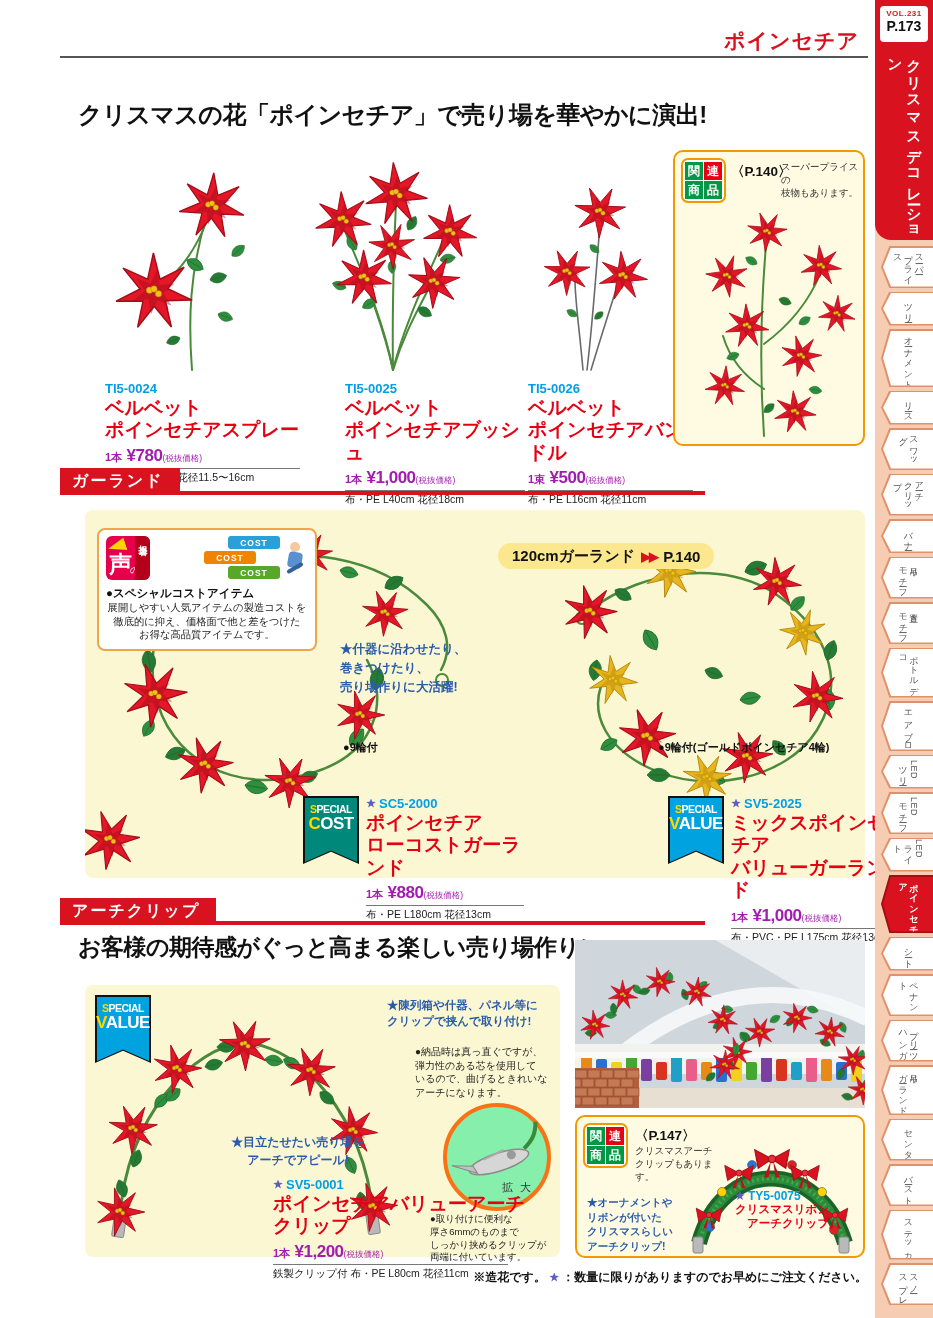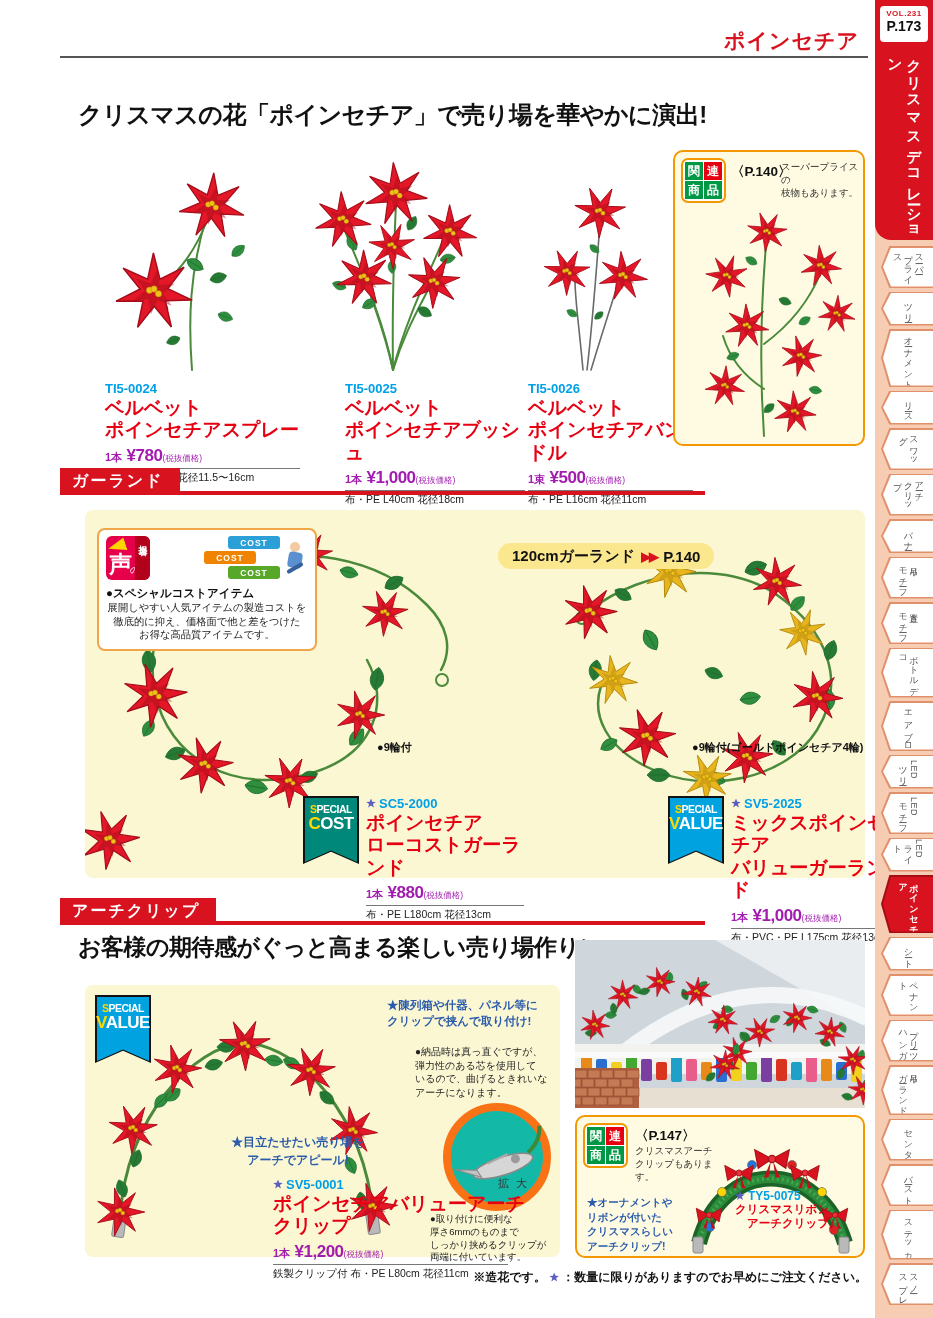--- a/index.html
+++ b/index.html
@@ -69,36 +69,36 @@
   .cost-chip.c3{background:#57a829;right:28px;top:30px;}
   .runner{position:absolute;right:2px;top:6px;width:22px;height:34px;}
   .runner .rhead{position:absolute;left:6px;top:0;width:10px;height:10px;border-radius:50%;background:#f2c9a0;}
   .runner .rbody{position:absolute;left:4px;top:10px;width:14px;height:16px;border-radius:4px;background:#5a8fd0;transform:rotate(10deg);}
   .runner .rleg{position:absolute;left:2px;top:24px;width:18px;height:4px;border-radius:2px;background:#35609c;transform:rotate(-30deg);}
   .voice-title{font-size:11.5px;font-weight:bold;margin-top:4px;color:#111;}
   .voice-body{font-size:10.3px;color:#222;line-height:1.32;text-align:center;}
   .pill{position:absolute;background:#fbe88e;border-radius:14px;height:26px;display:flex;align-items:center;padding:0 14px;font-size:15px;font-weight:bold;color:#111;gap:4px;}
   .pill .arrow{color:var(--red);letter-spacing:-2px;font-size:13px;margin:0 2px;}
   .star-note{position:absolute;color:var(--note_blue);font-weight:bold;line-height:1.5;}
-  .dot-note{position:absolute;font-size:11px;font-weight:bold;color:#111;margin-left:34px;}
+  .dot-note{position:absolute;font-size:11px;font-weight:bold;color:#111;}
 
   
   .g-product{position:absolute;display:flex;gap:7px;align-items:flex-start;}
   .sp-badge{position:relative;width:56px;height:68px;background:#111;clip-path:polygon(0 0,100% 0,100% 100%,50% 82%,0 100%);flex:0 0 auto;}
   .sp-badge .bg{position:absolute;inset:2px;clip-path:polygon(0 0,100% 0,100% 100%,50% 82%,0 100%);}
   .sp-badge.cost .bg{background:var(--cost_teal);}
   .sp-badge.value .bg{background:var(--value_blue);}
   .sp-badge .l1,.sp-badge .l2{position:relative;color:#fff;font-weight:bold;text-align:center;letter-spacing:-0.5px;}
   .sp-badge .l1{font-size:10.5px;margin-top:7px;}
   .sp-badge .l2{font-size:17px;margin-top:-1px;}
   .sp-badge .l1::first-letter,.sp-badge .l2::first-letter{color:#ffd800;}
   .g-info{width:158px;}
 
   
-  .circle-zoom{position:absolute;width:108px;height:108px;border-radius:50%;background:#14b8a6;border:8px solid #f97316;}
+  .circle-zoom{position:absolute;width:108px;height:108px;border-radius:50%;background:#86efac;border:4px solid #f97316;}
   .circle-zoom .zl{position:absolute;right:14px;bottom:12px;font-size:11px;color:#333;letter-spacing:2px;}
   .small-bullet{position:absolute;font-size:10px;color:#222;line-height:1.35;}
 
   
   .footer-note{position:absolute;top:1269px;right:66px;font-size:12px;color:#111;display:flex;align-items:center;font-weight:bold;}
 
   svg{display:block;}
   .absimg{position:absolute;}
 </style>
 </head>
@@ -736,20 +736,23 @@
 徹底的に抑え、価格面で他と差をつけた
 お得な高品質アイテムです。</div>
     </div>
 
     <div class="pill" style="left:413px;top:33px;">
       <span>120cmガーランド</span>
       <span class="arrow">▶▶</span>
       <span>P.140</span>
     </div>
 
+    <div class="star-note pre" style="left:255px;top:130px;font-size:12.5px;">★什器に沿わせたり、
+巻きつけたり、
+売り場作りに大活躍!</div>
     <div class="dot-note" style="left:258px;top:230px;">●9輪付</div>
     <div class="dot-note" style="left:573px;top:230px;">●9輪付(ゴールドポインセチア4輪)</div>
 
     <div class="g-product" style="left:218px;top:286px;">
       <div class="sp-badge cost">
         <div class="bg"></div>
         <div class="l1">SPECIAL</div>
         <div class="l2">COST</div>
       </div>
       <div class="g-info pinfo">

